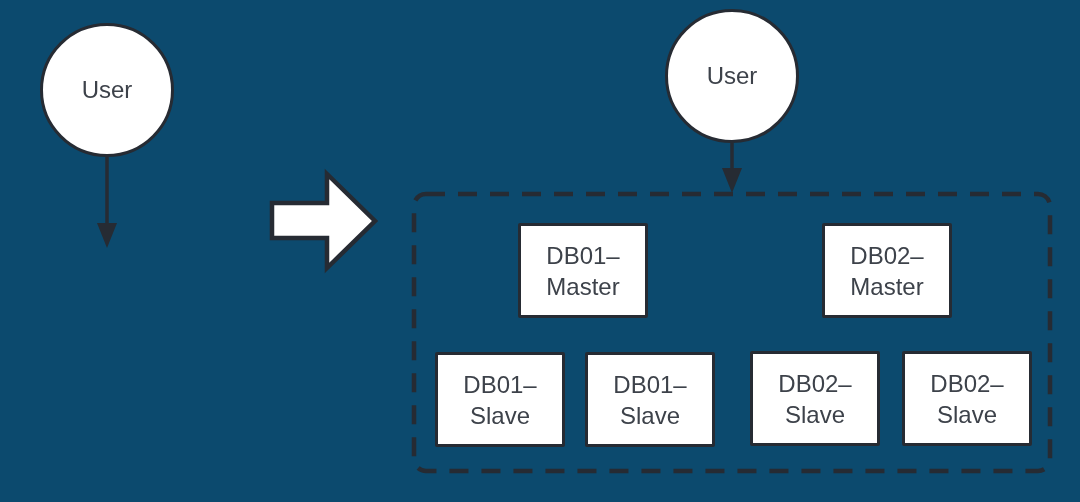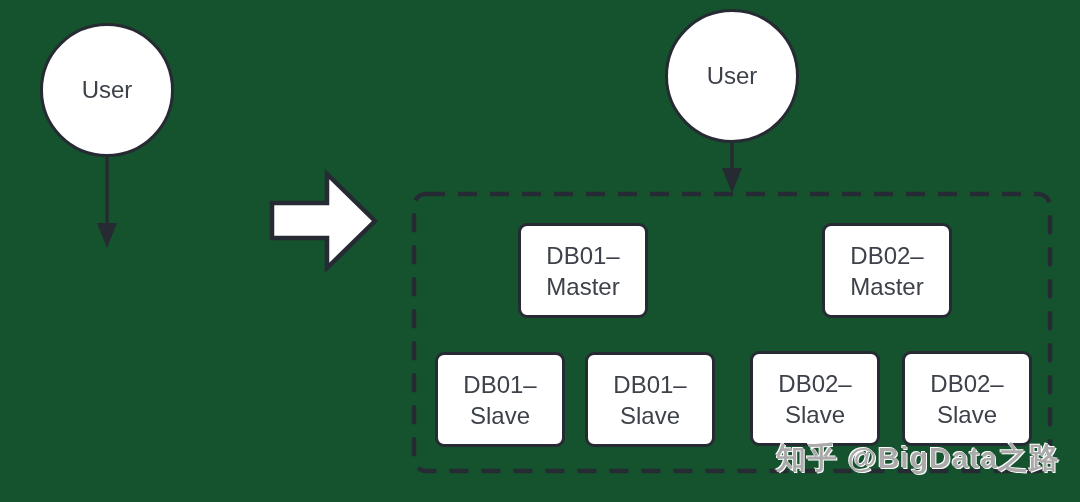--- a/index.html
+++ b/index.html
@@ -5,21 +5,21 @@
   html, body {
     margin: 0;
     padding: 0;
     background: #ffffff;
     font-family: "Liberation Sans", "DejaVu Sans", sans-serif;
   }
   .canvas {
     position: relative;
     width: 1080px;
     height: 502px;
-    background: #14532d;
+    background: #0c4a6e;
     overflow: hidden;
   }
   .svg-layer {
     position: absolute;
     left: 0; top: 0;
     width: 1080px;
     height: 502px;
   }
   .node-circle {
     position: absolute;
@@ -32,21 +32,21 @@
     display: flex;
     align-items: center;
     justify-content: center;
     font-size: 24px;
     color: #3d424a;
   }
   .node-box {
     position: absolute;
     box-sizing: border-box;
     border: 3.5px solid #262b33;
-    border-radius: 9px;
+    border-radius: 2px;
     background: #ffffff;
     display: flex;
     flex-direction: column;
     align-items: center;
     justify-content: center;
     font-size: 24px;
     line-height: 31px;
     color: #3d424a;
     text-align: center;
   }
@@ -131,15 +131,14 @@
   </div>
   <div class="node-box slave-3">
     <span class="box-line">DB02–</span>
     <span class="box-line">Slave</span>
   </div>
   <div class="node-box slave-4">
     <span class="box-line">DB02–</span>
     <span class="box-line">Slave</span>
   </div>
 
-  <div class="watermark">知乎 @BigData之路</div>
 
 </div>
 
 </body></html>

